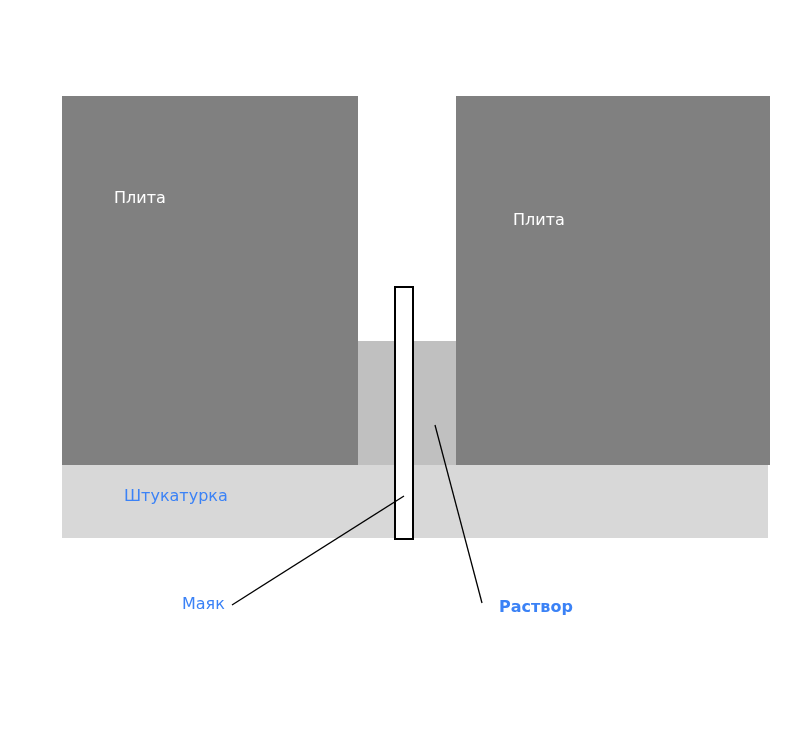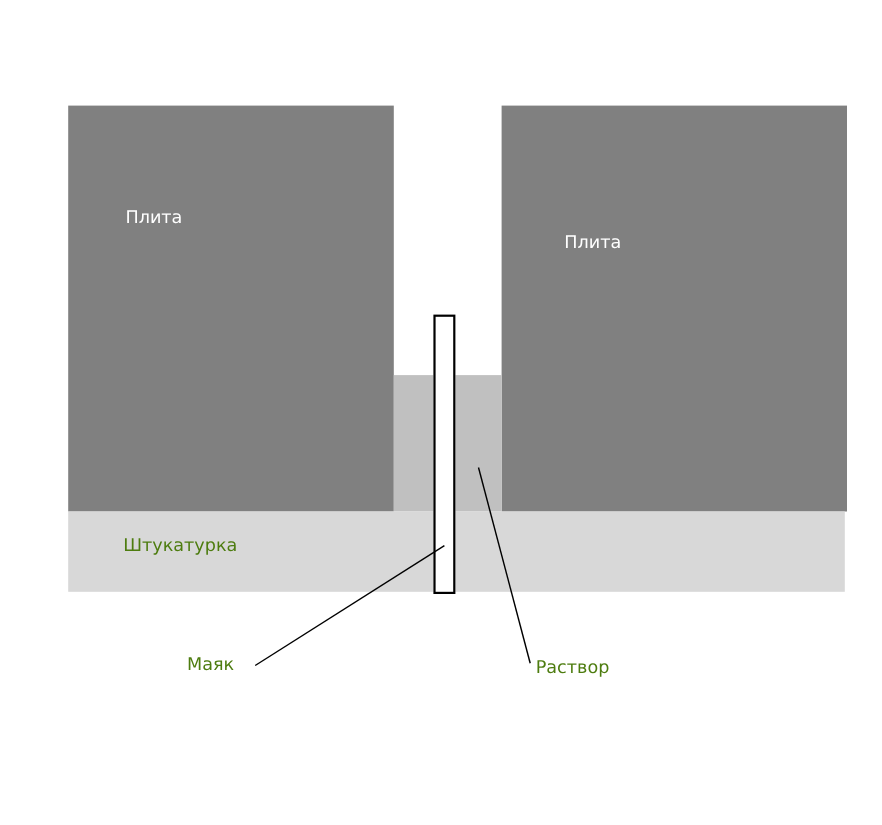--- a/index.html
+++ b/index.html
@@ -5,21 +5,21 @@
     html, body { margin: 0; padding: 0; background: #ffffff; }
     body { width: 802px; height: 750px; position: relative; overflow: hidden;
            font-family: "DejaVu Sans", sans-serif; }
     .abs { position: absolute; }
     .slab { background: #808080; }
     .mortar { background: #c0c0c0; }
     .plaster { background: #d8d8d8; }
     .beacon { background: #ffffff; border: 2px solid #000000; box-sizing: border-box; }
     .label { font-size: 16px; line-height: 18px; white-space: nowrap; }
     .label.light { color: #ffffff; }
-    .label.dark { color: #4d7c0f; }
+    .label.dark { color: #3b82f6; margin-left: 12px; }
     svg.lines { position: absolute; left: 0; top: 0; }
   </style>
 </head>
 <body>
 
 <div class="abs slab" style="left:62px; top:96px; width:296px; height:369px;"></div>
 <div class="abs slab" style="left:456px; top:96px; width:314px; height:369px;"></div>
 
 <div class="abs mortar" style="left:358px; top:341px; width:98px; height:124px;"></div>
 
@@ -29,13 +29,13 @@
 
 <svg class="lines" width="802" height="750">
   <line x1="232" y1="605" x2="404" y2="496" stroke="#000" stroke-width="1.3"></line>
   <line x1="482" y1="603" x2="435" y2="425" stroke="#000" stroke-width="1.3"></line>
 </svg>
 
 <span class="abs label light" style="left:114px; top:189px;">Плита</span>
 <span class="abs label light" style="left:513px; top:211px;">Плита</span>
 <span class="abs label dark" style="left:112px; top:487px;">Штукатурка</span>
 <span class="abs label dark" style="left:170px; top:595px;">Маяк</span>
-<span class="abs label dark" style="left:487px; top:598px;">Раствор</span>
+<span class="abs label dark" style="left:487px; top:598px;font-weight:bold;">Раствор</span>
 
 </body></html>

